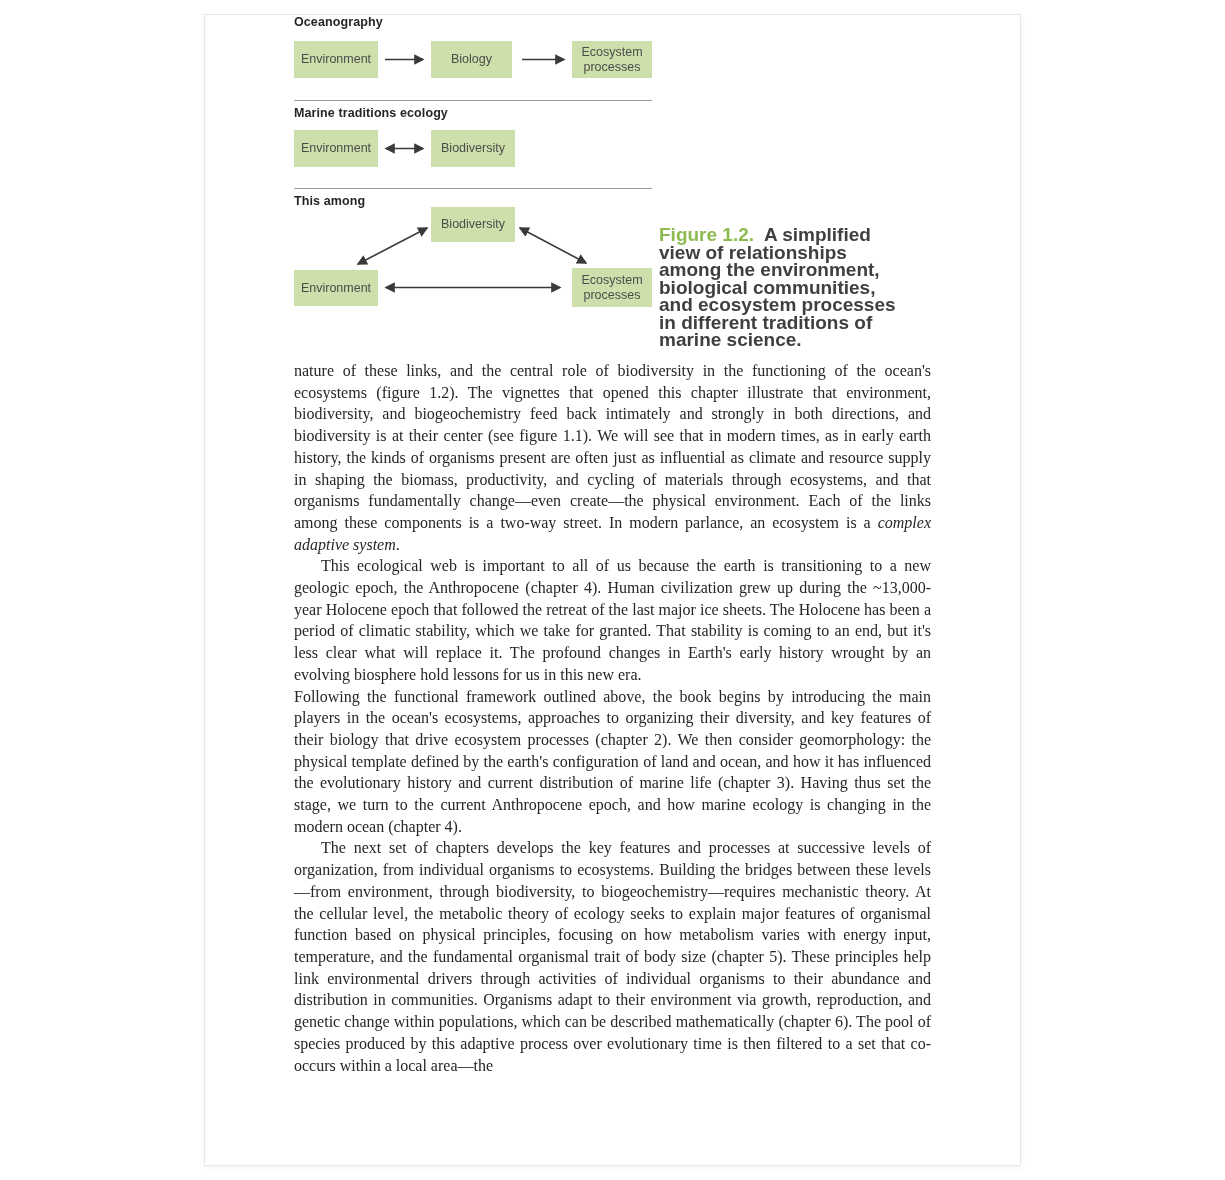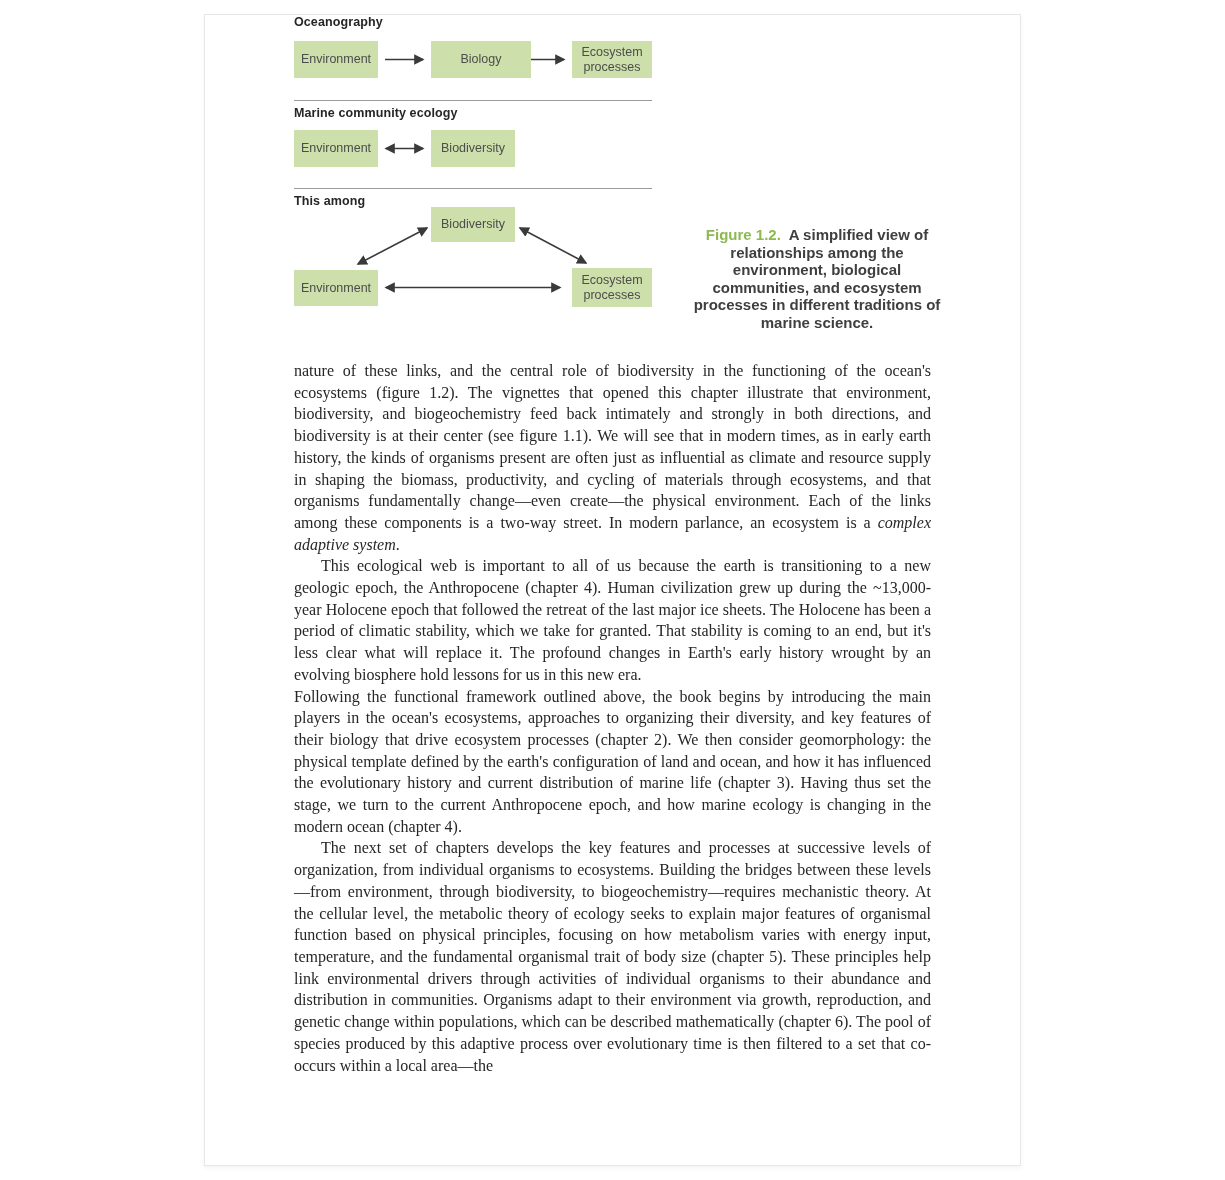--- a/index.html
+++ b/index.html
@@ -27,22 +27,22 @@
   }
   .gbox {
     position: absolute; background: #cde0ab; color: #4c4c4c;
     font-size: 12.5px; line-height: 1.2; text-align: center;
     display: flex; align-items: center; justify-content: center;
     padding: 2px 6px;
   }
   .divider { position: absolute; left: 0; width: 358px; border-top: 1px solid #9b9b9b; }
 
   .caption {
-    position: absolute; left: 397px; top: 211px; width: 252px;
-    font-size: 15px; line-height: 17.5px; font-weight: bold; color: #3f3f3f; text-align: center;
+    position: absolute; left: 365px; top: 211px; width: 252px;
+    font-size: 19px; line-height: 17.5px; font-weight: bold; color: #3f3f3f;
   }
   .caption .figlabel { color: #8cba50; }
 
   
   .bodytext {
     margin-top: 43px;
     font-family: "Liberation Serif", serif;
     font-size: 16px; line-height: 21.7px; color: #262626;
     text-align: justify;
   }
@@ -77,26 +77,26 @@
 
           <line x1="92" y1="133.5" x2="129" y2="133.5" stroke="#3a3a3a" stroke-width="1.6" marker-start="url(#ah)" marker-end="url(#ah)"></line>
 
           <line x1="64" y1="249" x2="133" y2="213" stroke="#3a3a3a" stroke-width="1.6" marker-start="url(#ah)" marker-end="url(#ah)"></line>
           <line x1="226" y1="213" x2="292" y2="248" stroke="#3a3a3a" stroke-width="1.6" marker-start="url(#ah)" marker-end="url(#ah)"></line>
           <line x1="92" y1="272.5" x2="266" y2="272.5" stroke="#3a3a3a" stroke-width="1.6" marker-start="url(#ah)" marker-end="url(#ah)"></line>
         </svg>
 
         <div class="seclabel" style="left:0; top:0;">Oceanography</div>
         <div class="gbox" style="left:0; top:26px; width:84px; height:37px;">Environment</div>
-        <div class="gbox" style="left:137px; top:26px; width:100px; height:37px;">Biology</div>
+        <div class="gbox" style="left:137px; top:26px; width:81px; height:37px;">Biology</div>
         <div class="gbox" style="left:278px; top:26px; width:80px; height:37px;">Ecosystem processes</div>
 
         <div class="divider" style="top:85px;"></div>
 
-        <div class="seclabel" style="left:0; top:91px;">Marine community ecology</div>
+        <div class="seclabel" style="left:0; top:91px;">Marine traditions ecology</div>
         <div class="gbox" style="left:0; top:115px; width:84px; height:37px;">Environment</div>
         <div class="gbox" style="left:137px; top:115px; width:84px; height:37px;">Biodiversity</div>
 
         <div class="divider" style="top:173px;"></div>
 
         <div class="seclabel" style="left:0; top:179px;">This among</div>
         <div class="gbox" style="left:137px; top:192px; width:84px; height:35px;">Biodiversity</div>
         <div class="gbox" style="left:0; top:255px; width:84px; height:36px;">Environment</div>
         <div class="gbox" style="left:278px; top:253px; width:80px; height:39px;">Ecosystem processes</div>
 

